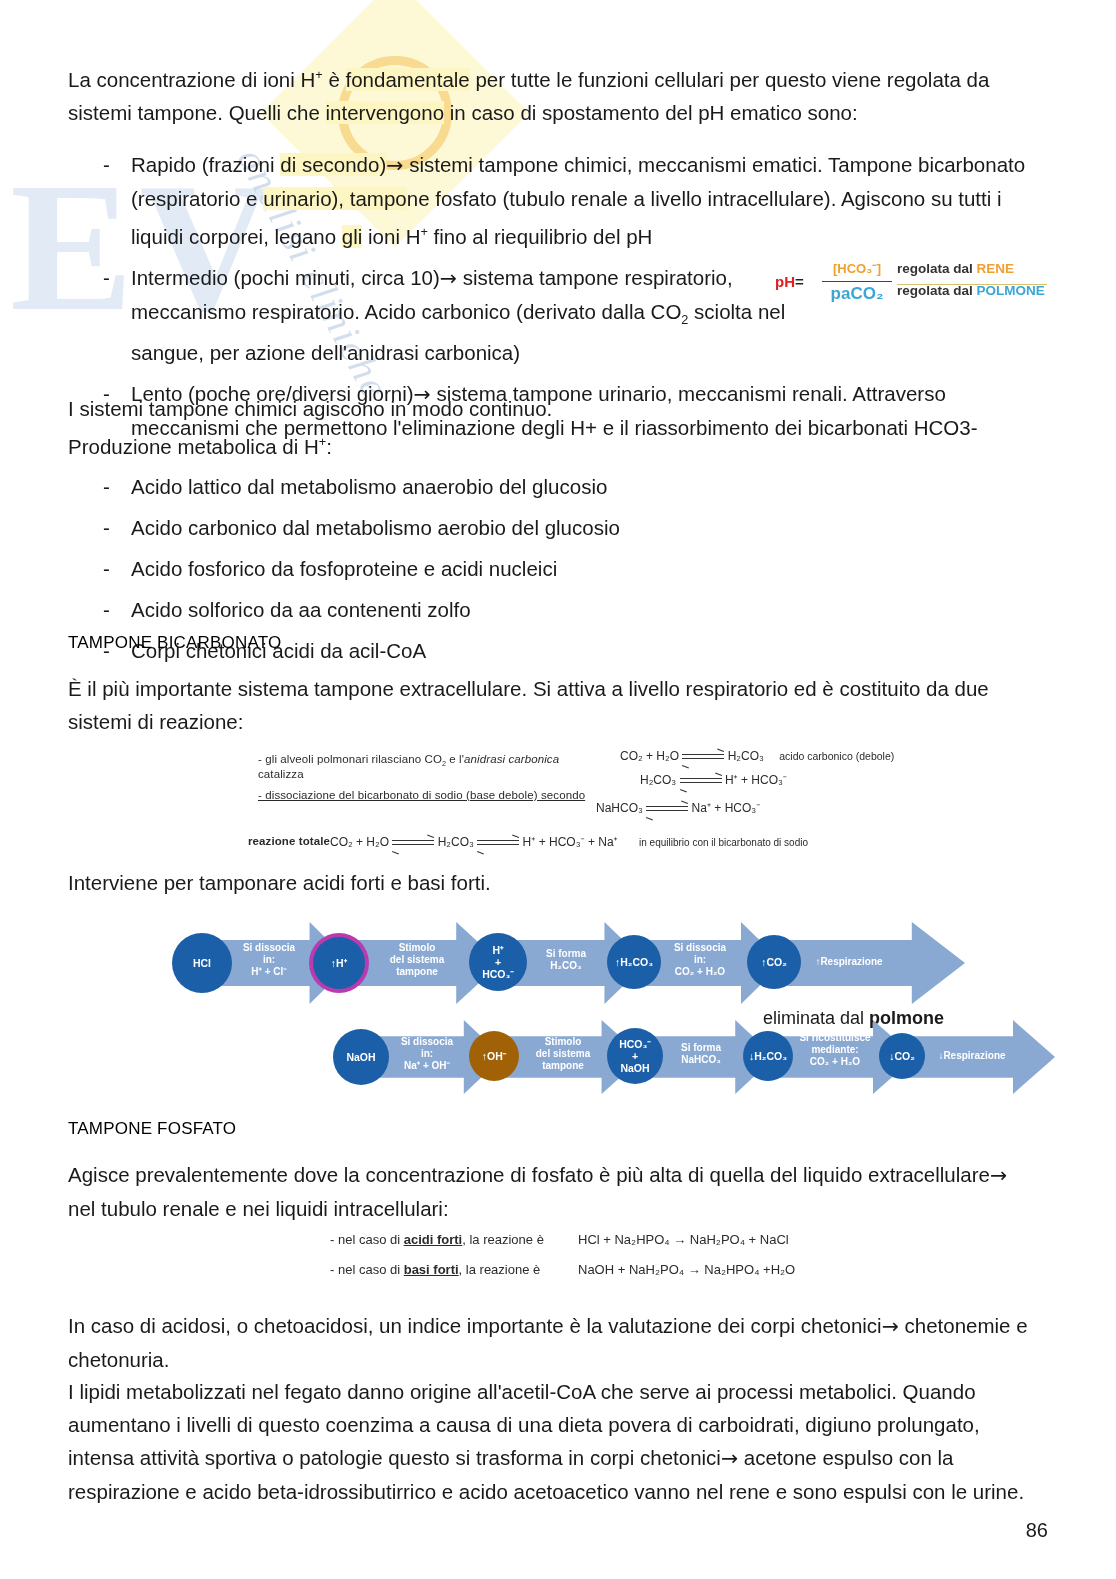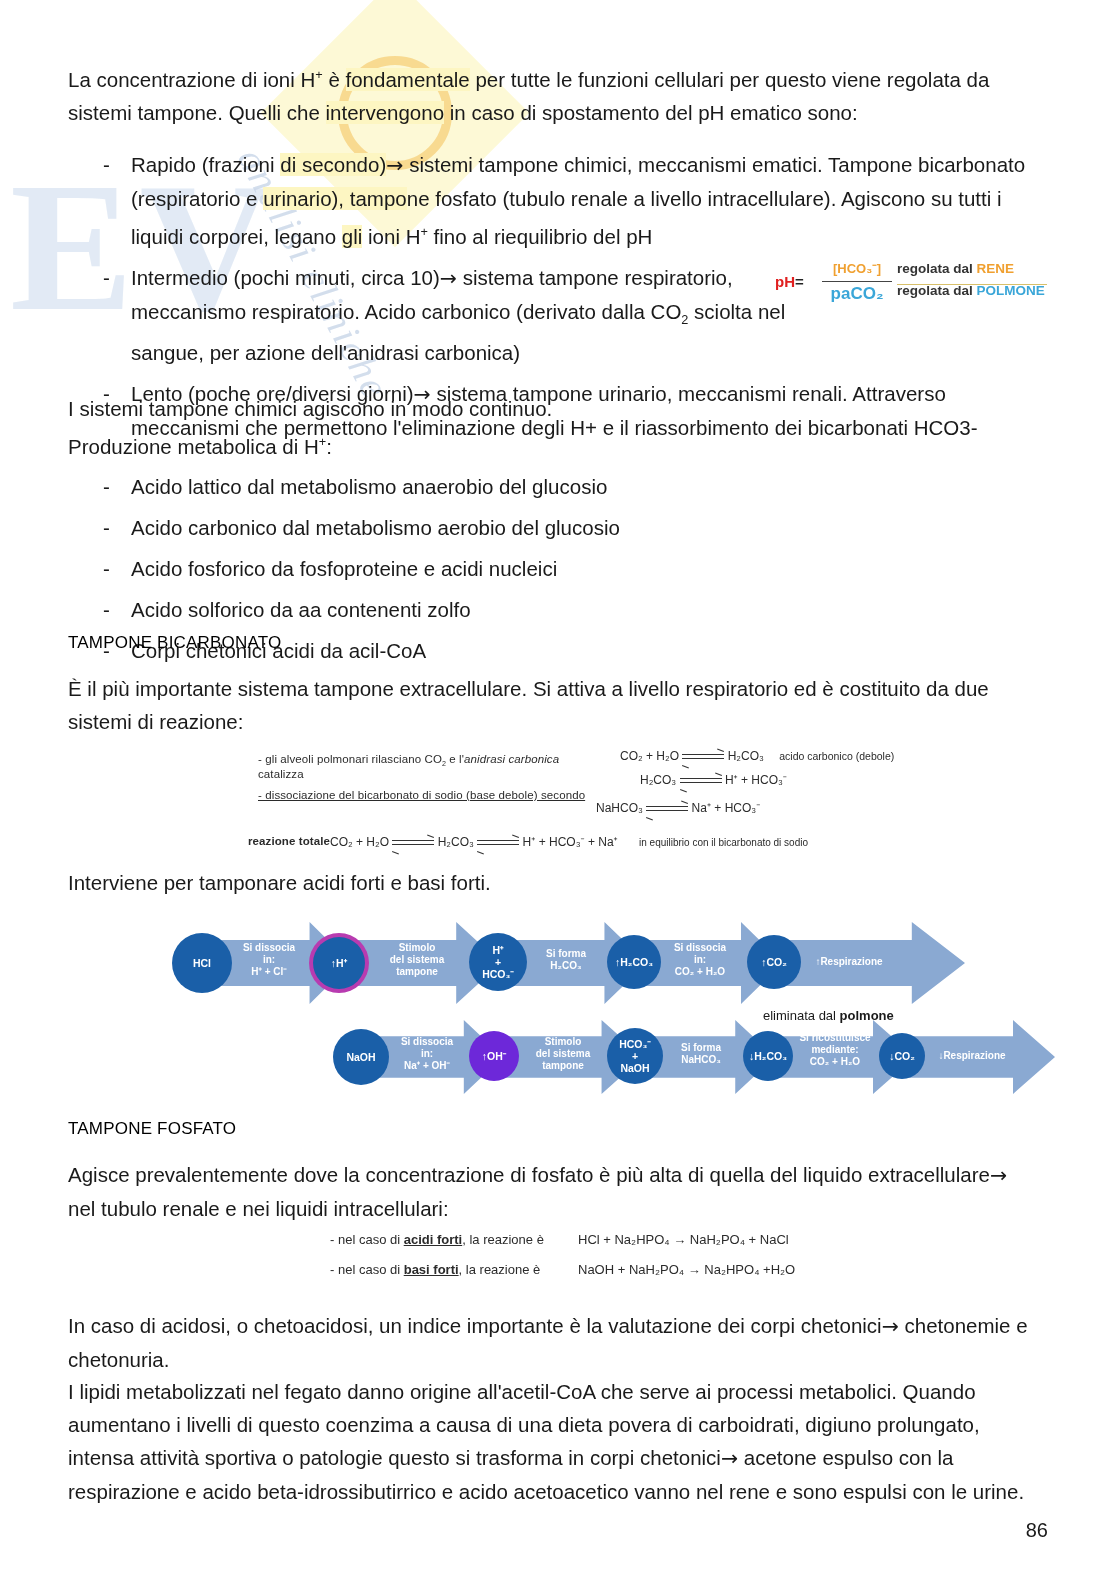--- a/index.html
+++ b/index.html
@@ -86,23 +86,23 @@
     position:absolute;color:#fff;font-size:10px;font-weight:bold;line-height:12px;
     text-align:center;font-family:"Liberation Sans",sans-serif;
   }
   .circ{
     position:absolute;border-radius:50%;background:#1a5fa8;color:#fff;
     display:flex;align-items:center;justify-content:center;text-align:center;
     font-size:10.5px;font-weight:bold;line-height:12px;
     font-family:"Liberation Sans",sans-serif;
   }
   .circ.ring{box-shadow:0 0 0 4px #b83bb0;}
-  .circ.lt{background:#6d28d9;}
+  .circ.lt{background:#a16207;}
   .flow-note{
-    position:absolute;font-size:13px;color:#1a1a1a;font-family:"Liberation Sans",sans-serif;
+    position:absolute;font-size:18px;color:#1a1a1a;font-family:"Liberation Sans",sans-serif;
   }
 
   
   .phos{position:absolute;font-family:"Liberation Sans",sans-serif;font-size:13px;color:#2b2b2b;}
   .und{text-decoration:underline;font-weight:bold;}
 
   .pagenum{position:absolute;right:68px;top:1519px;font-size:20px;color:#1a1a1a;}
 </style>
 </head>
 <body>

